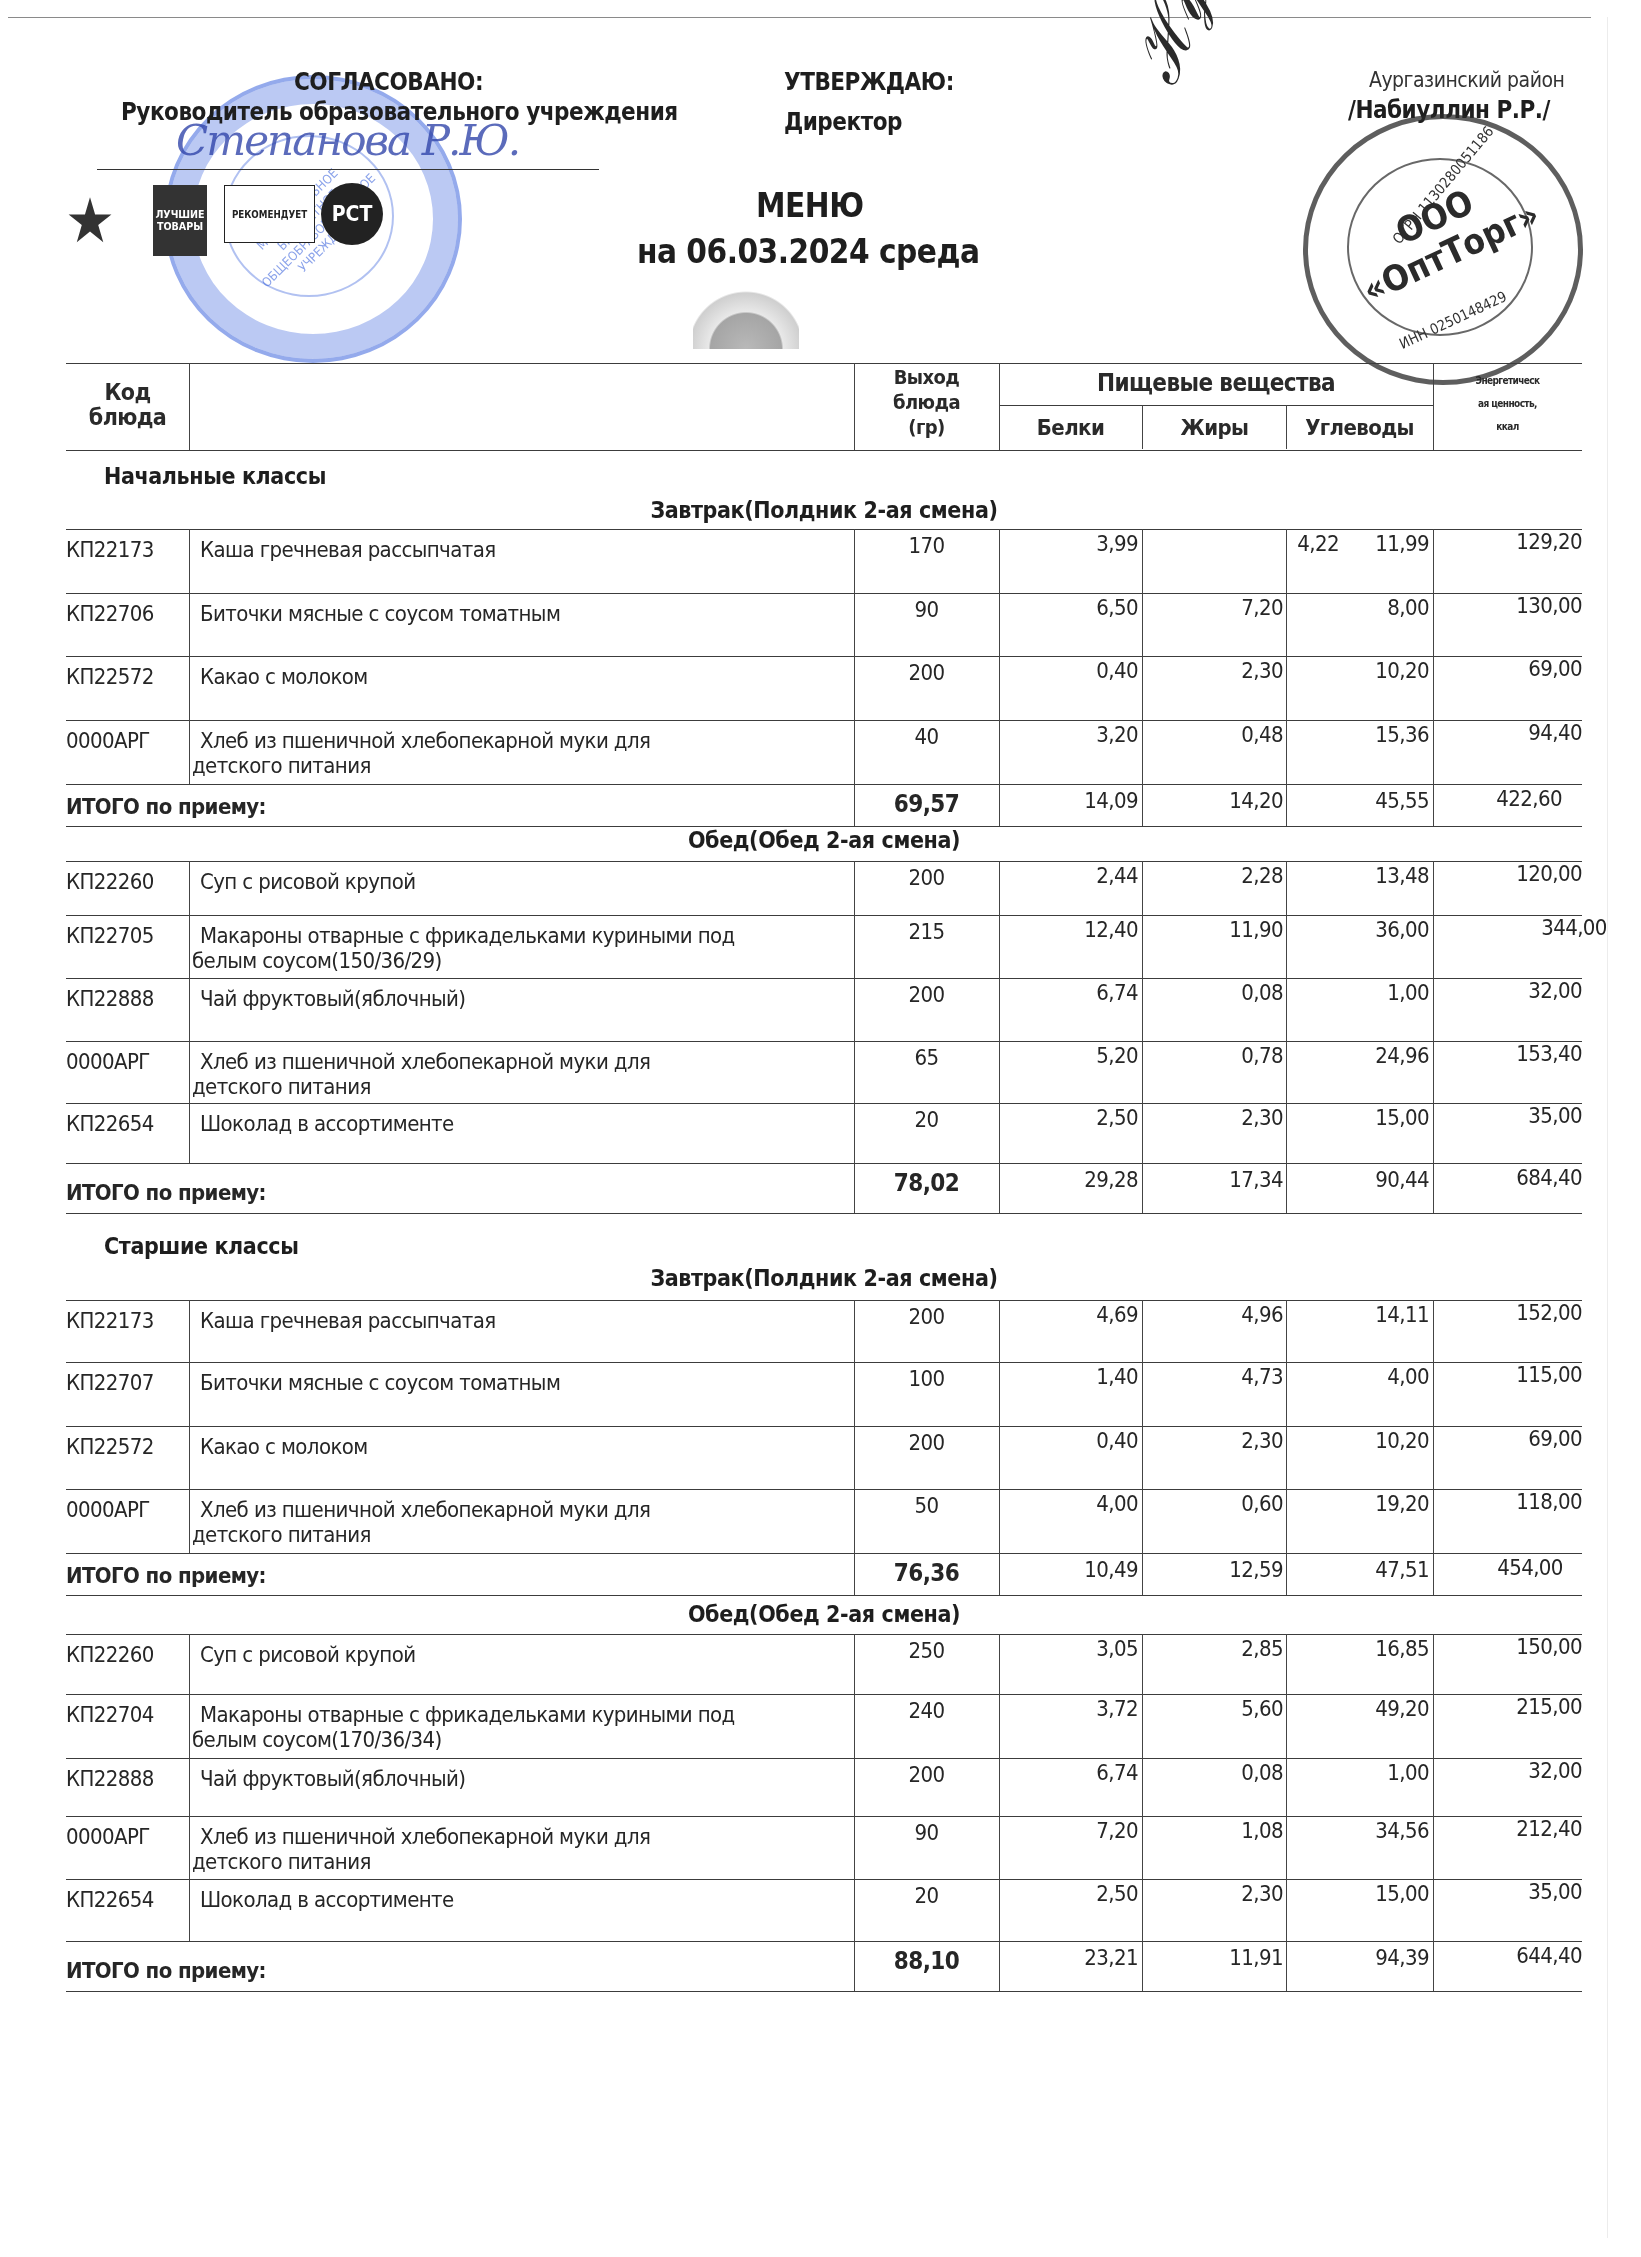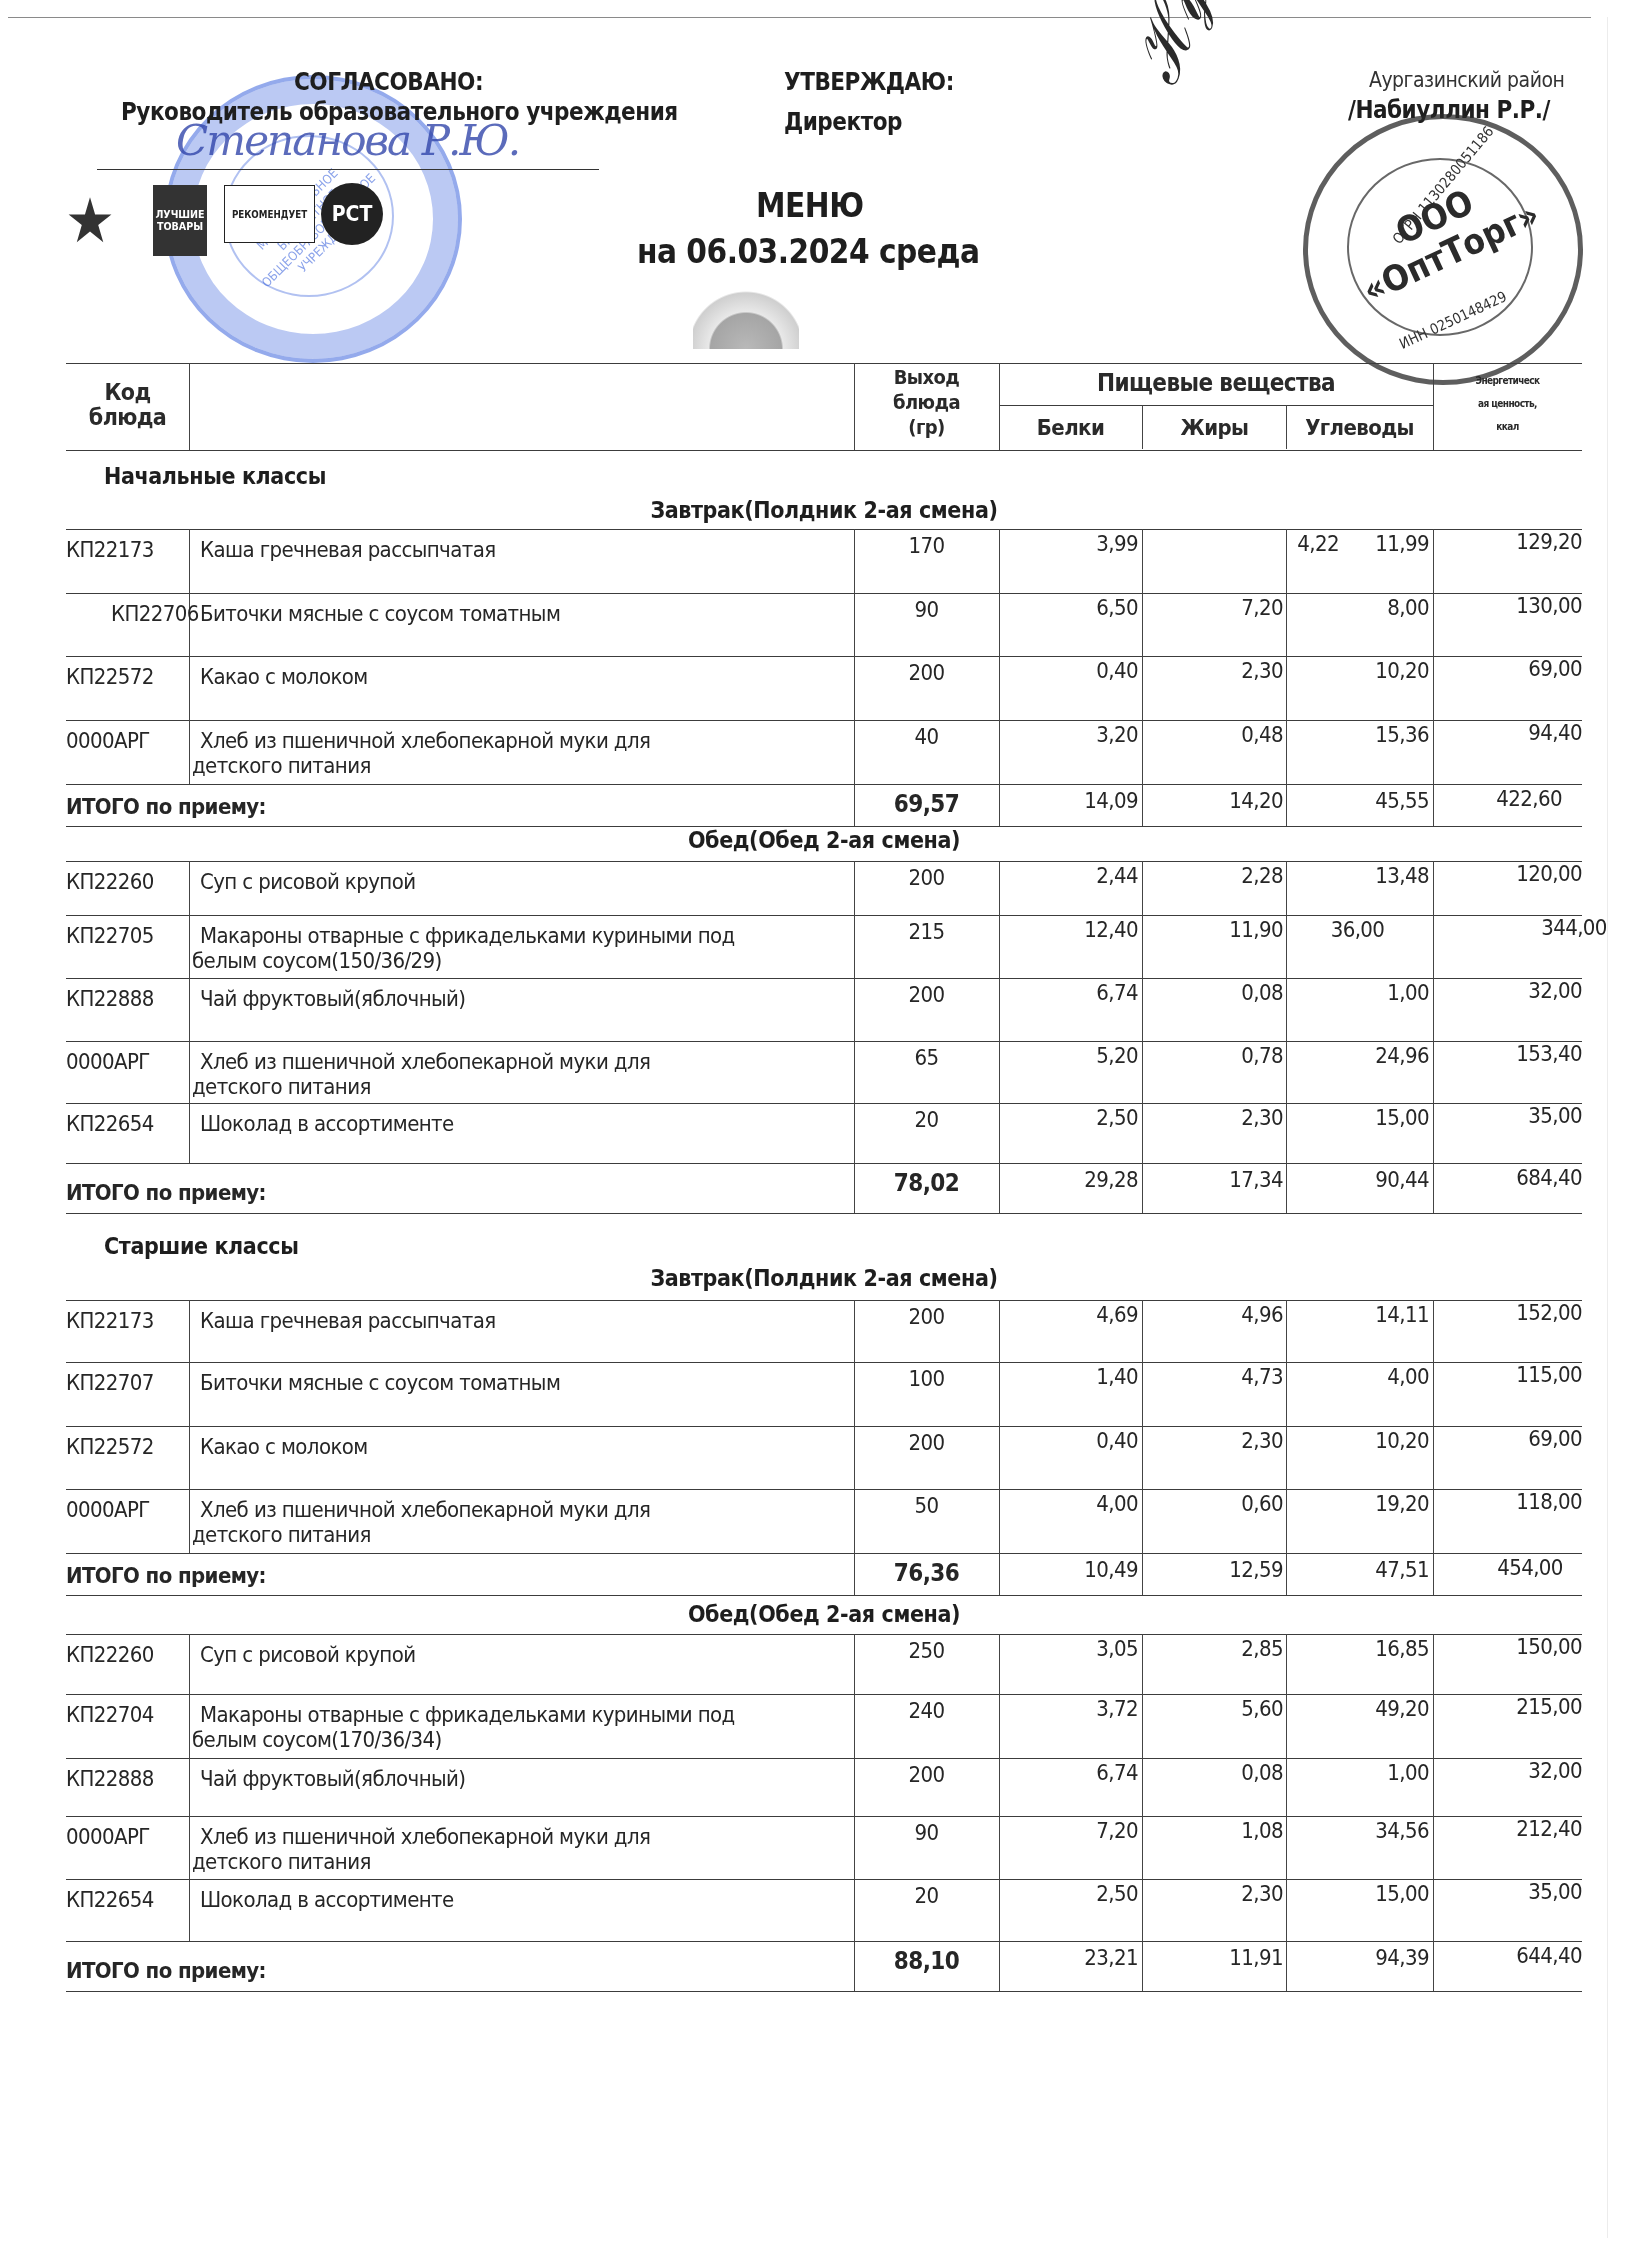--- a/index.html
+++ b/index.html
@@ -146,21 +146,21 @@
         <div class="cell" style="left:1412px;top:0;width:104px;overflow:hidden;text-align:right;direction:ltr;">129,20</div>
       </div>
       <div class="hline" style="top:64px;width:1516px;"></div>
       <div style="position:absolute;left:0;top:64px;width:1516px;height:64px;">
         <div class="vline" style="left:123px;top:0;height:64px;"></div>
         <div class="vline" style="left:788px;top:0;height:64px;"></div>
         <div class="vline" style="left:933px;top:0;height:64px;"></div>
         <div class="vline" style="left:1076px;top:0;height:64px;"></div>
         <div class="vline" style="left:1220px;top:0;height:64px;"></div>
         <div class="vline" style="left:1367px;top:0;height:64px;"></div>
-        <div class="cell" style="left:0;top:7.7px;width:123px;margin-left:45px;">КП22706</div>
+        <div class="cell" style="left:0;top:7.7px;width:123px;">КП22706</div>
         <div class="cell" style="left:134px;top:7.7px;">Биточки мясные с соусом томатным</div>
         <div class="cell center" style="left:788px;top:3.9px;width:145px;">90</div>
         <div class="cell num" style="left:933px;top:1.9px;width:139px;">6,50</div>
         <div class="cell num" style="left:1076px;top:1.9px;width:141px;">7,20</div>
         <div class="cell num" style="left:1220px;top:1.9px;width:143px;">8,00</div>
         <div class="cell" style="left:1412px;top:0;width:104px;overflow:hidden;text-align:right;direction:ltr;">130,00</div>
       </div>
       <div class="hline" style="top:127px;width:1516px;"></div>
       <div style="position:absolute;left:0;top:127px;width:1516px;height:64px;">
         <div class="vline" style="left:123px;top:0;height:64px;"></div>
@@ -235,21 +235,21 @@
         <div class="vline" style="left:933px;top:0;height:63px;"></div>
         <div class="vline" style="left:1076px;top:0;height:63px;"></div>
         <div class="vline" style="left:1220px;top:0;height:63px;"></div>
         <div class="vline" style="left:1367px;top:0;height:63px;"></div>
         <div class="cell" style="left:0;top:7.7px;width:123px;">КП22705</div>
         <div class="cell" style="left:134px;top:7.7px;">Макароны отварные с фрикадельками куриными под</div>
         <div class="cell" style="left:126px;top:33px;">белым соусом(150/36/29)</div>
         <div class="cell center" style="left:788px;top:3.9px;width:145px;">215</div>
         <div class="cell num" style="left:933px;top:1.9px;width:139px;">12,40</div>
         <div class="cell num" style="left:1076px;top:1.9px;width:141px;">11,90</div>
-        <div class="cell num" style="left:1220px;top:1.9px;width:143px;text-align:center;">36,00</div>
+        <div class="cell num" style="left:1220px;top:1.9px;width:143px;">36,00</div>
         <div class="cell" style="left:1456px;top:0;width:104px;overflow:hidden;text-align:center;direction:ltr;">344,00</div>
       </div>
       <div class="hline" style="top:117px;width:1516px;"></div>
       <div style="position:absolute;left:0;top:117px;width:1516px;height:63px;">
         <div class="vline" style="left:123px;top:0;height:63px;"></div>
         <div class="vline" style="left:788px;top:0;height:63px;"></div>
         <div class="vline" style="left:933px;top:0;height:63px;"></div>
         <div class="vline" style="left:1076px;top:0;height:63px;"></div>
         <div class="vline" style="left:1220px;top:0;height:63px;"></div>
         <div class="vline" style="left:1367px;top:0;height:63px;"></div>

